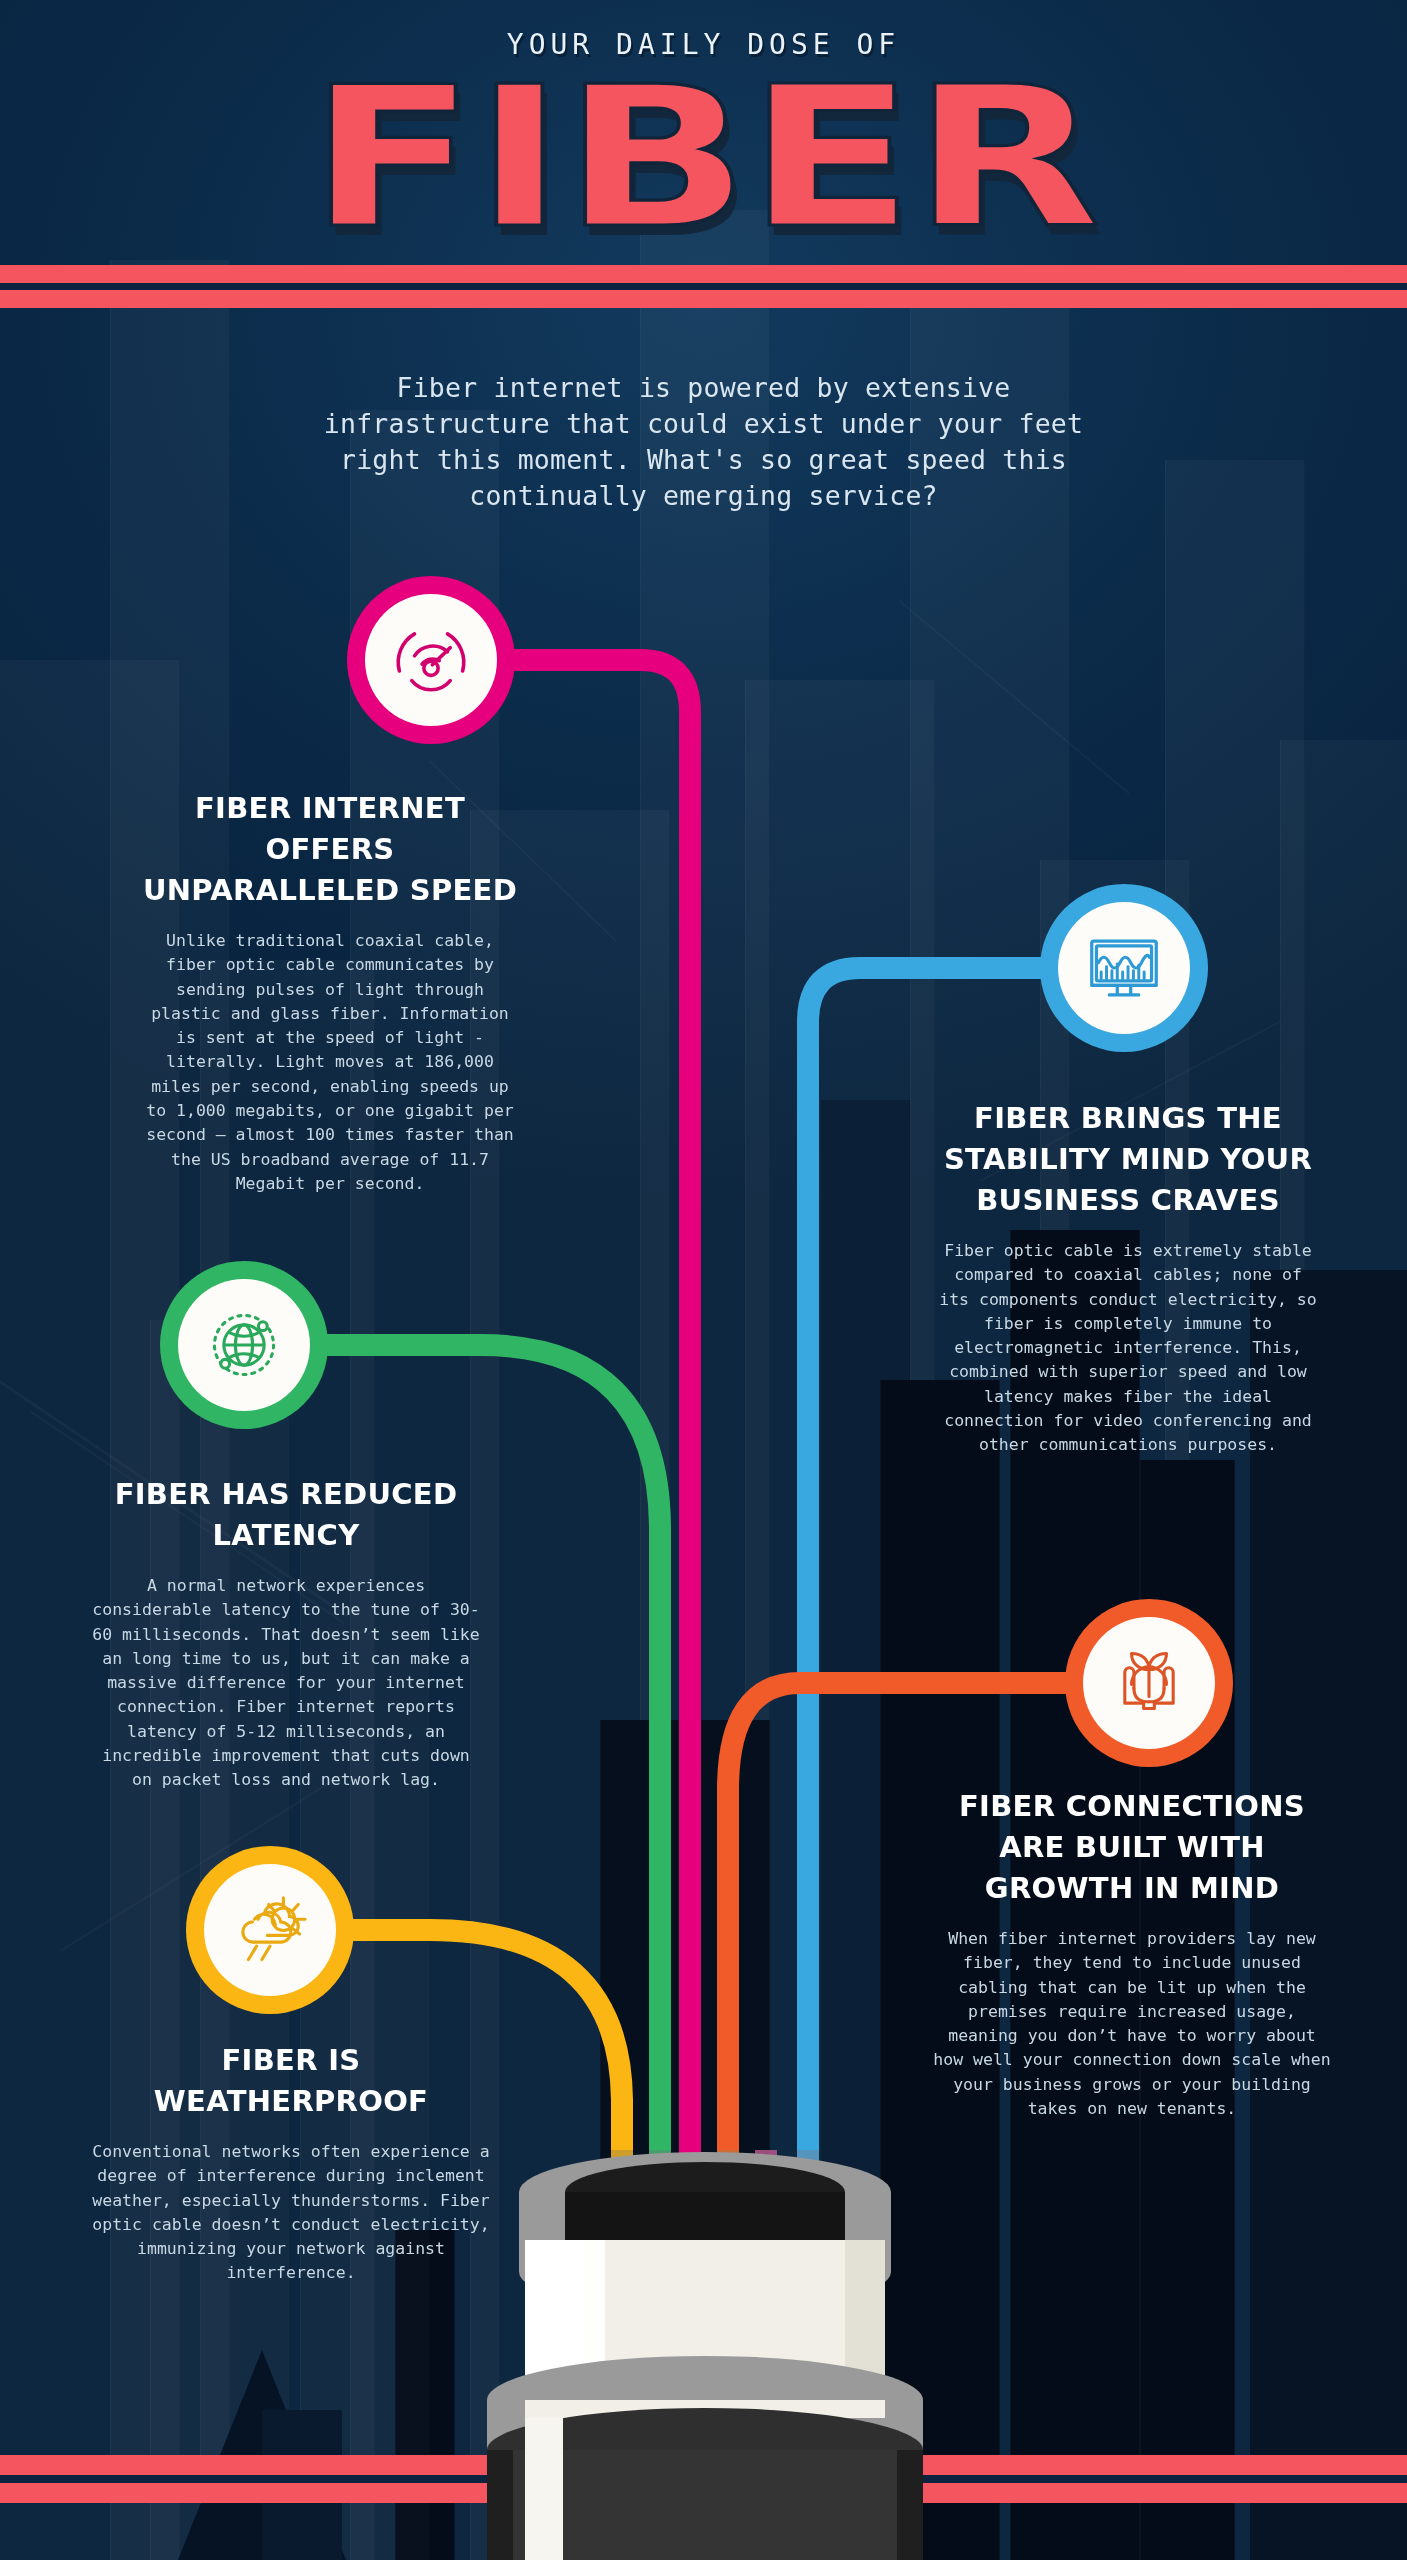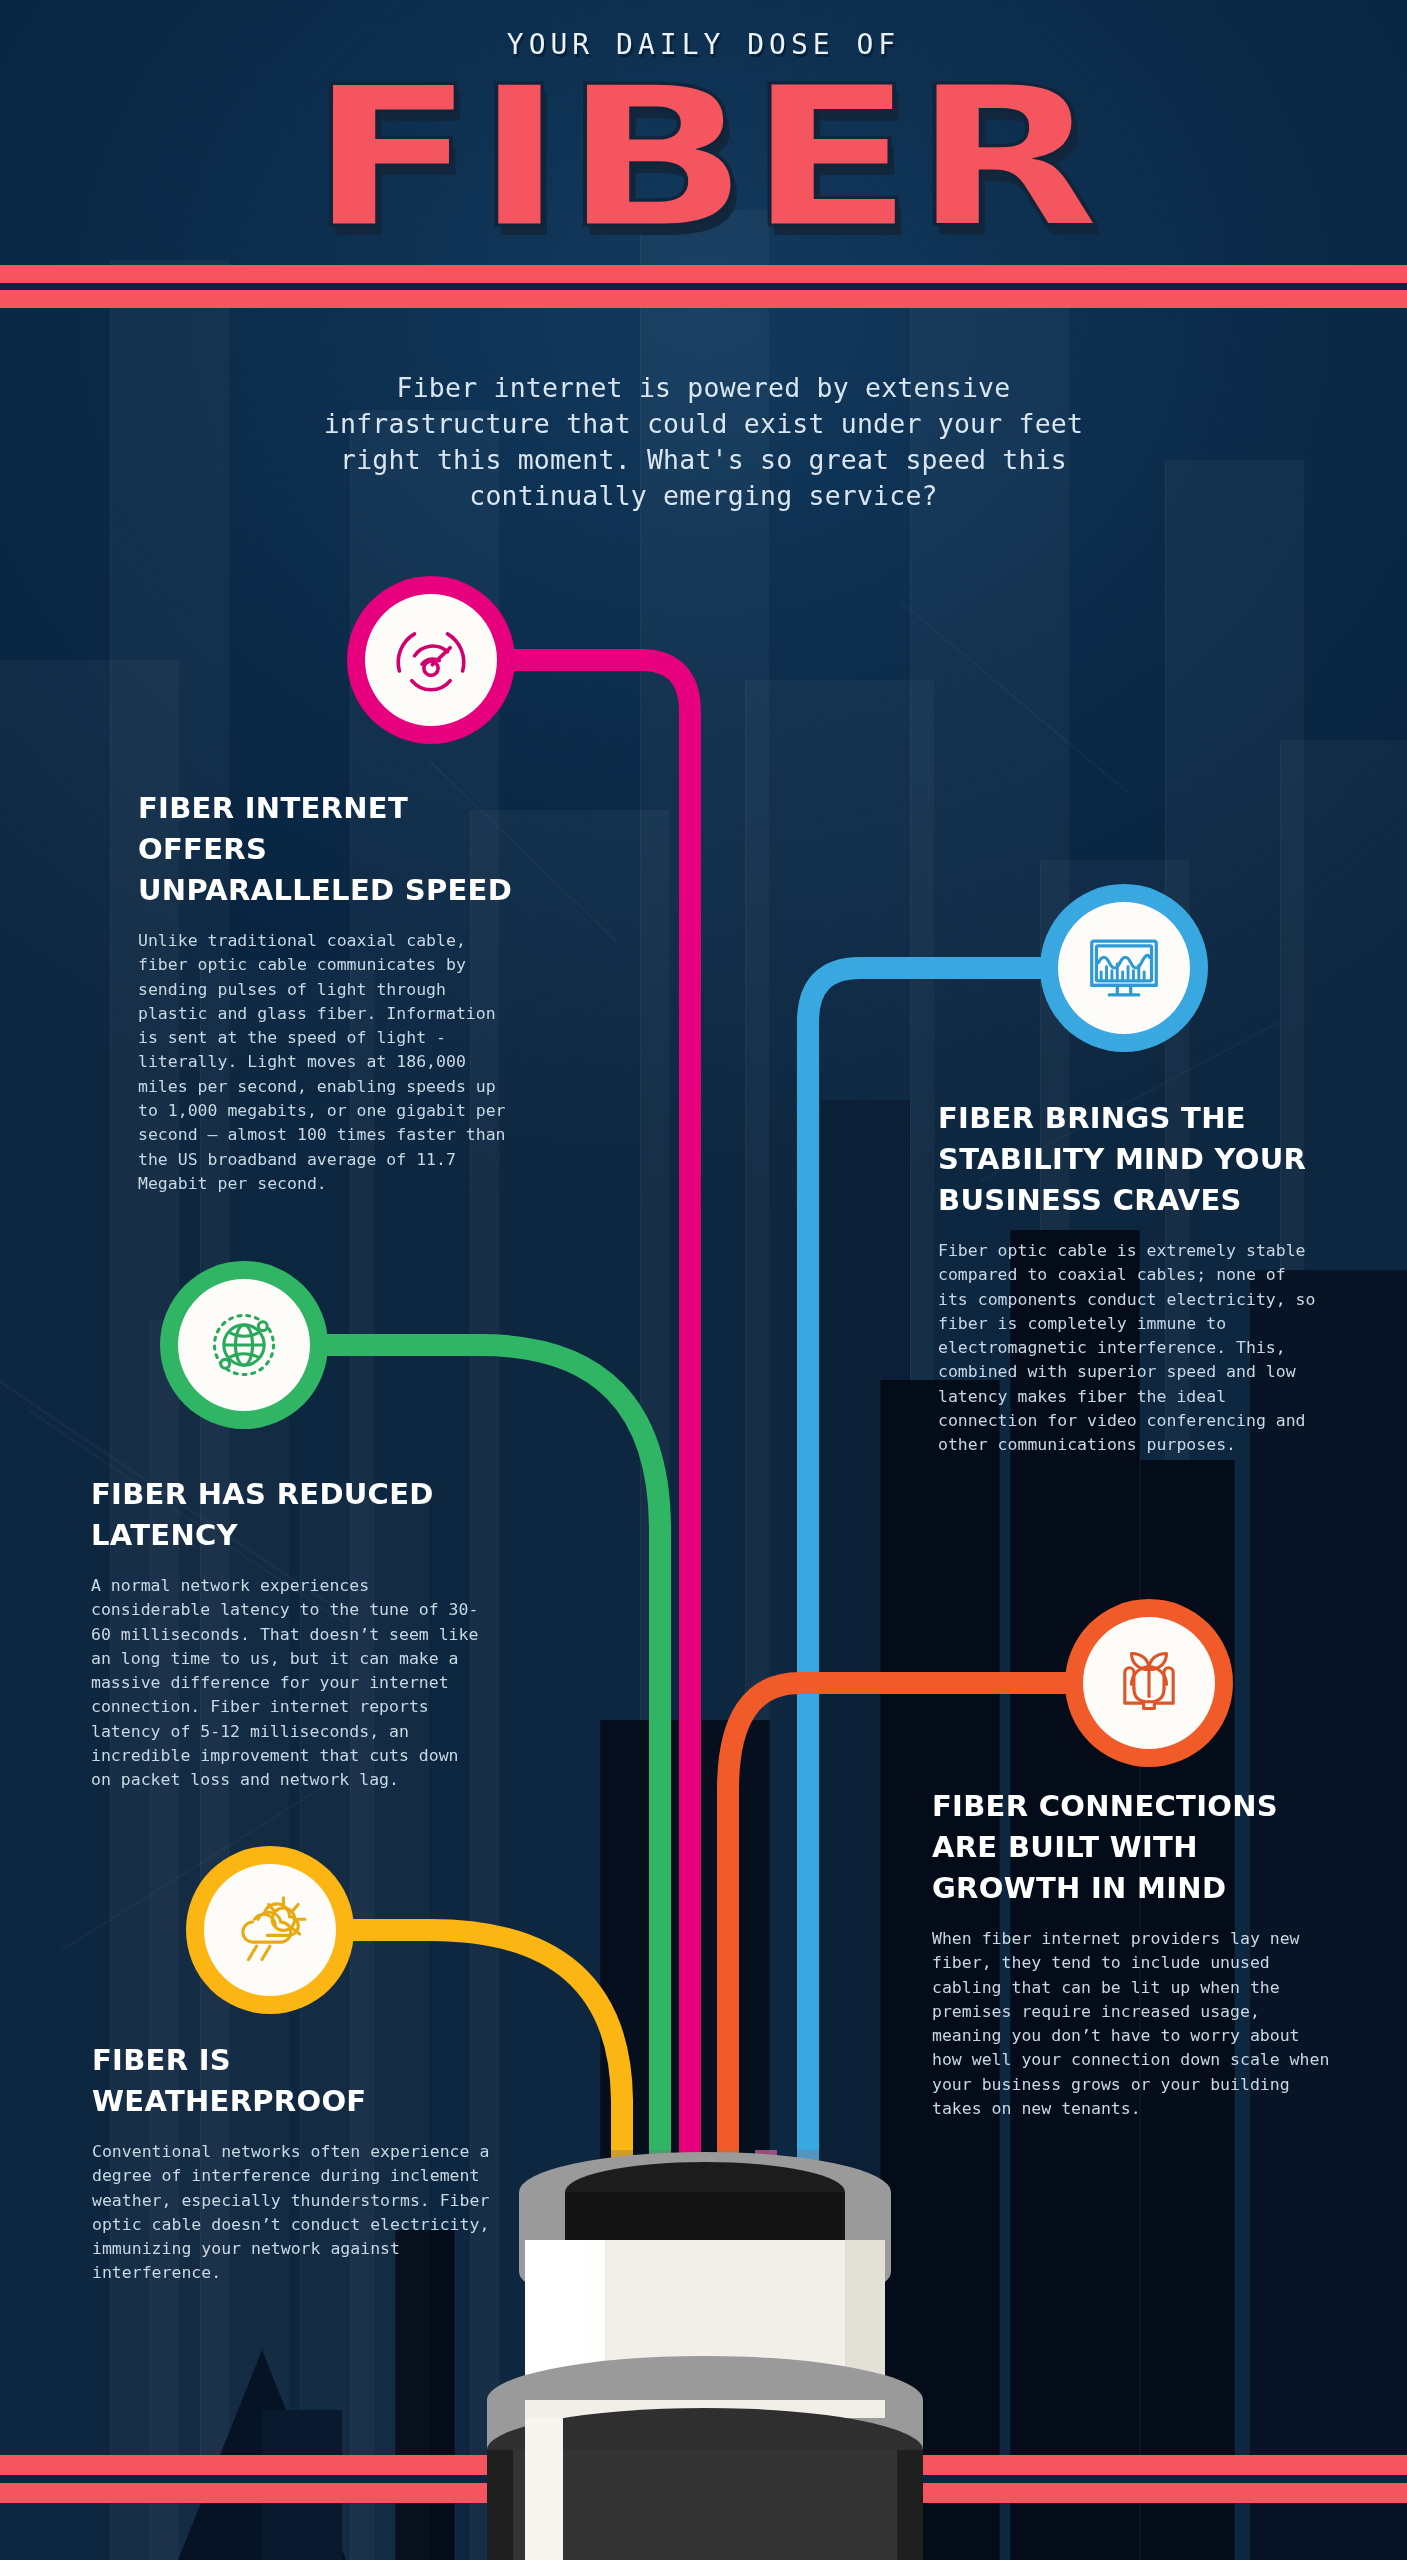--- a/index.html
+++ b/index.html
@@ -70,21 +70,21 @@
     display:flex; align-items:center; justify-content:center;
   }
   .node .disc{
     width:132px; height:132px; border-radius:50%;
     background:#fdfcf9;
     display:flex; align-items:center; justify-content:center;
   }
   .node svg{ display:block; }
 
   
-  .block{ position:absolute; z-index:10; }
+  .block{ position:absolute; z-index:10; text-align:center; }
   .block h2{
     font-family:"DejaVu Sans", sans-serif;
     font-weight:700; color:#ffffff;
     font-size:29px; line-height:41px; letter-spacing:.3px;
   }
   .block p{
     font-family:"DejaVu Sans Mono", monospace;
     color:#c8d8e4; font-size:16.5px; line-height:24.3px;
     margin-top:18px;
   }

